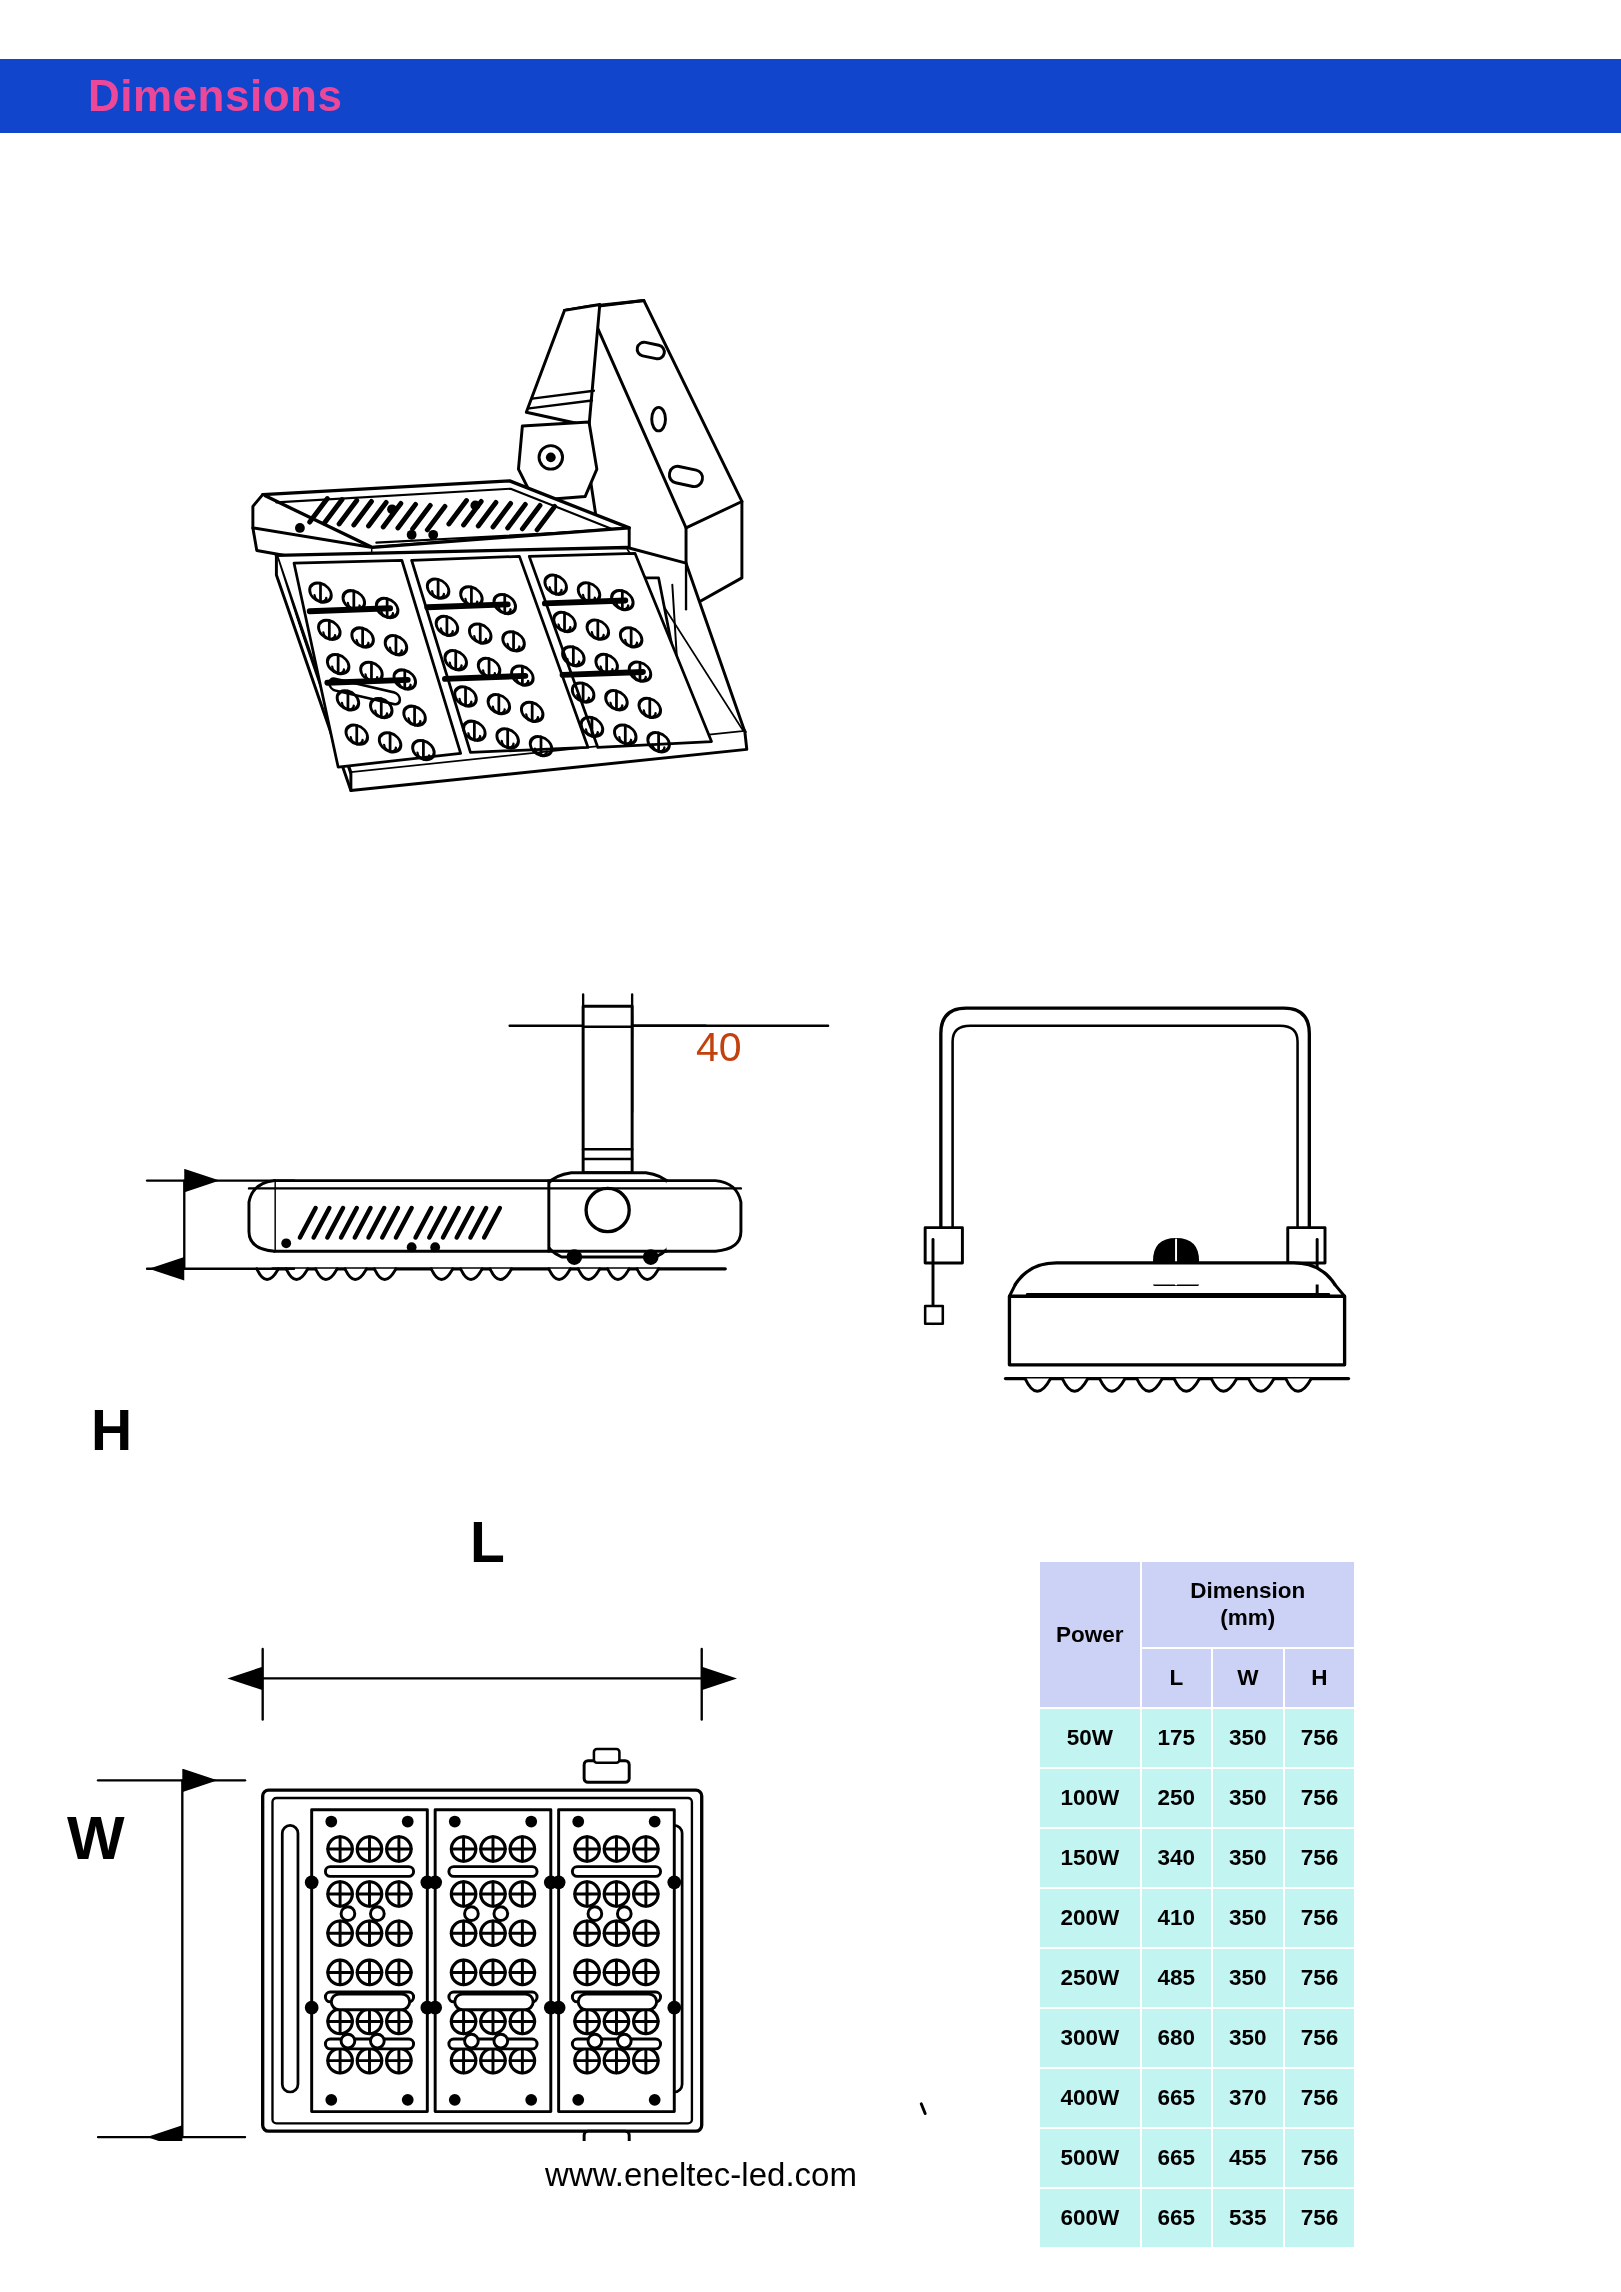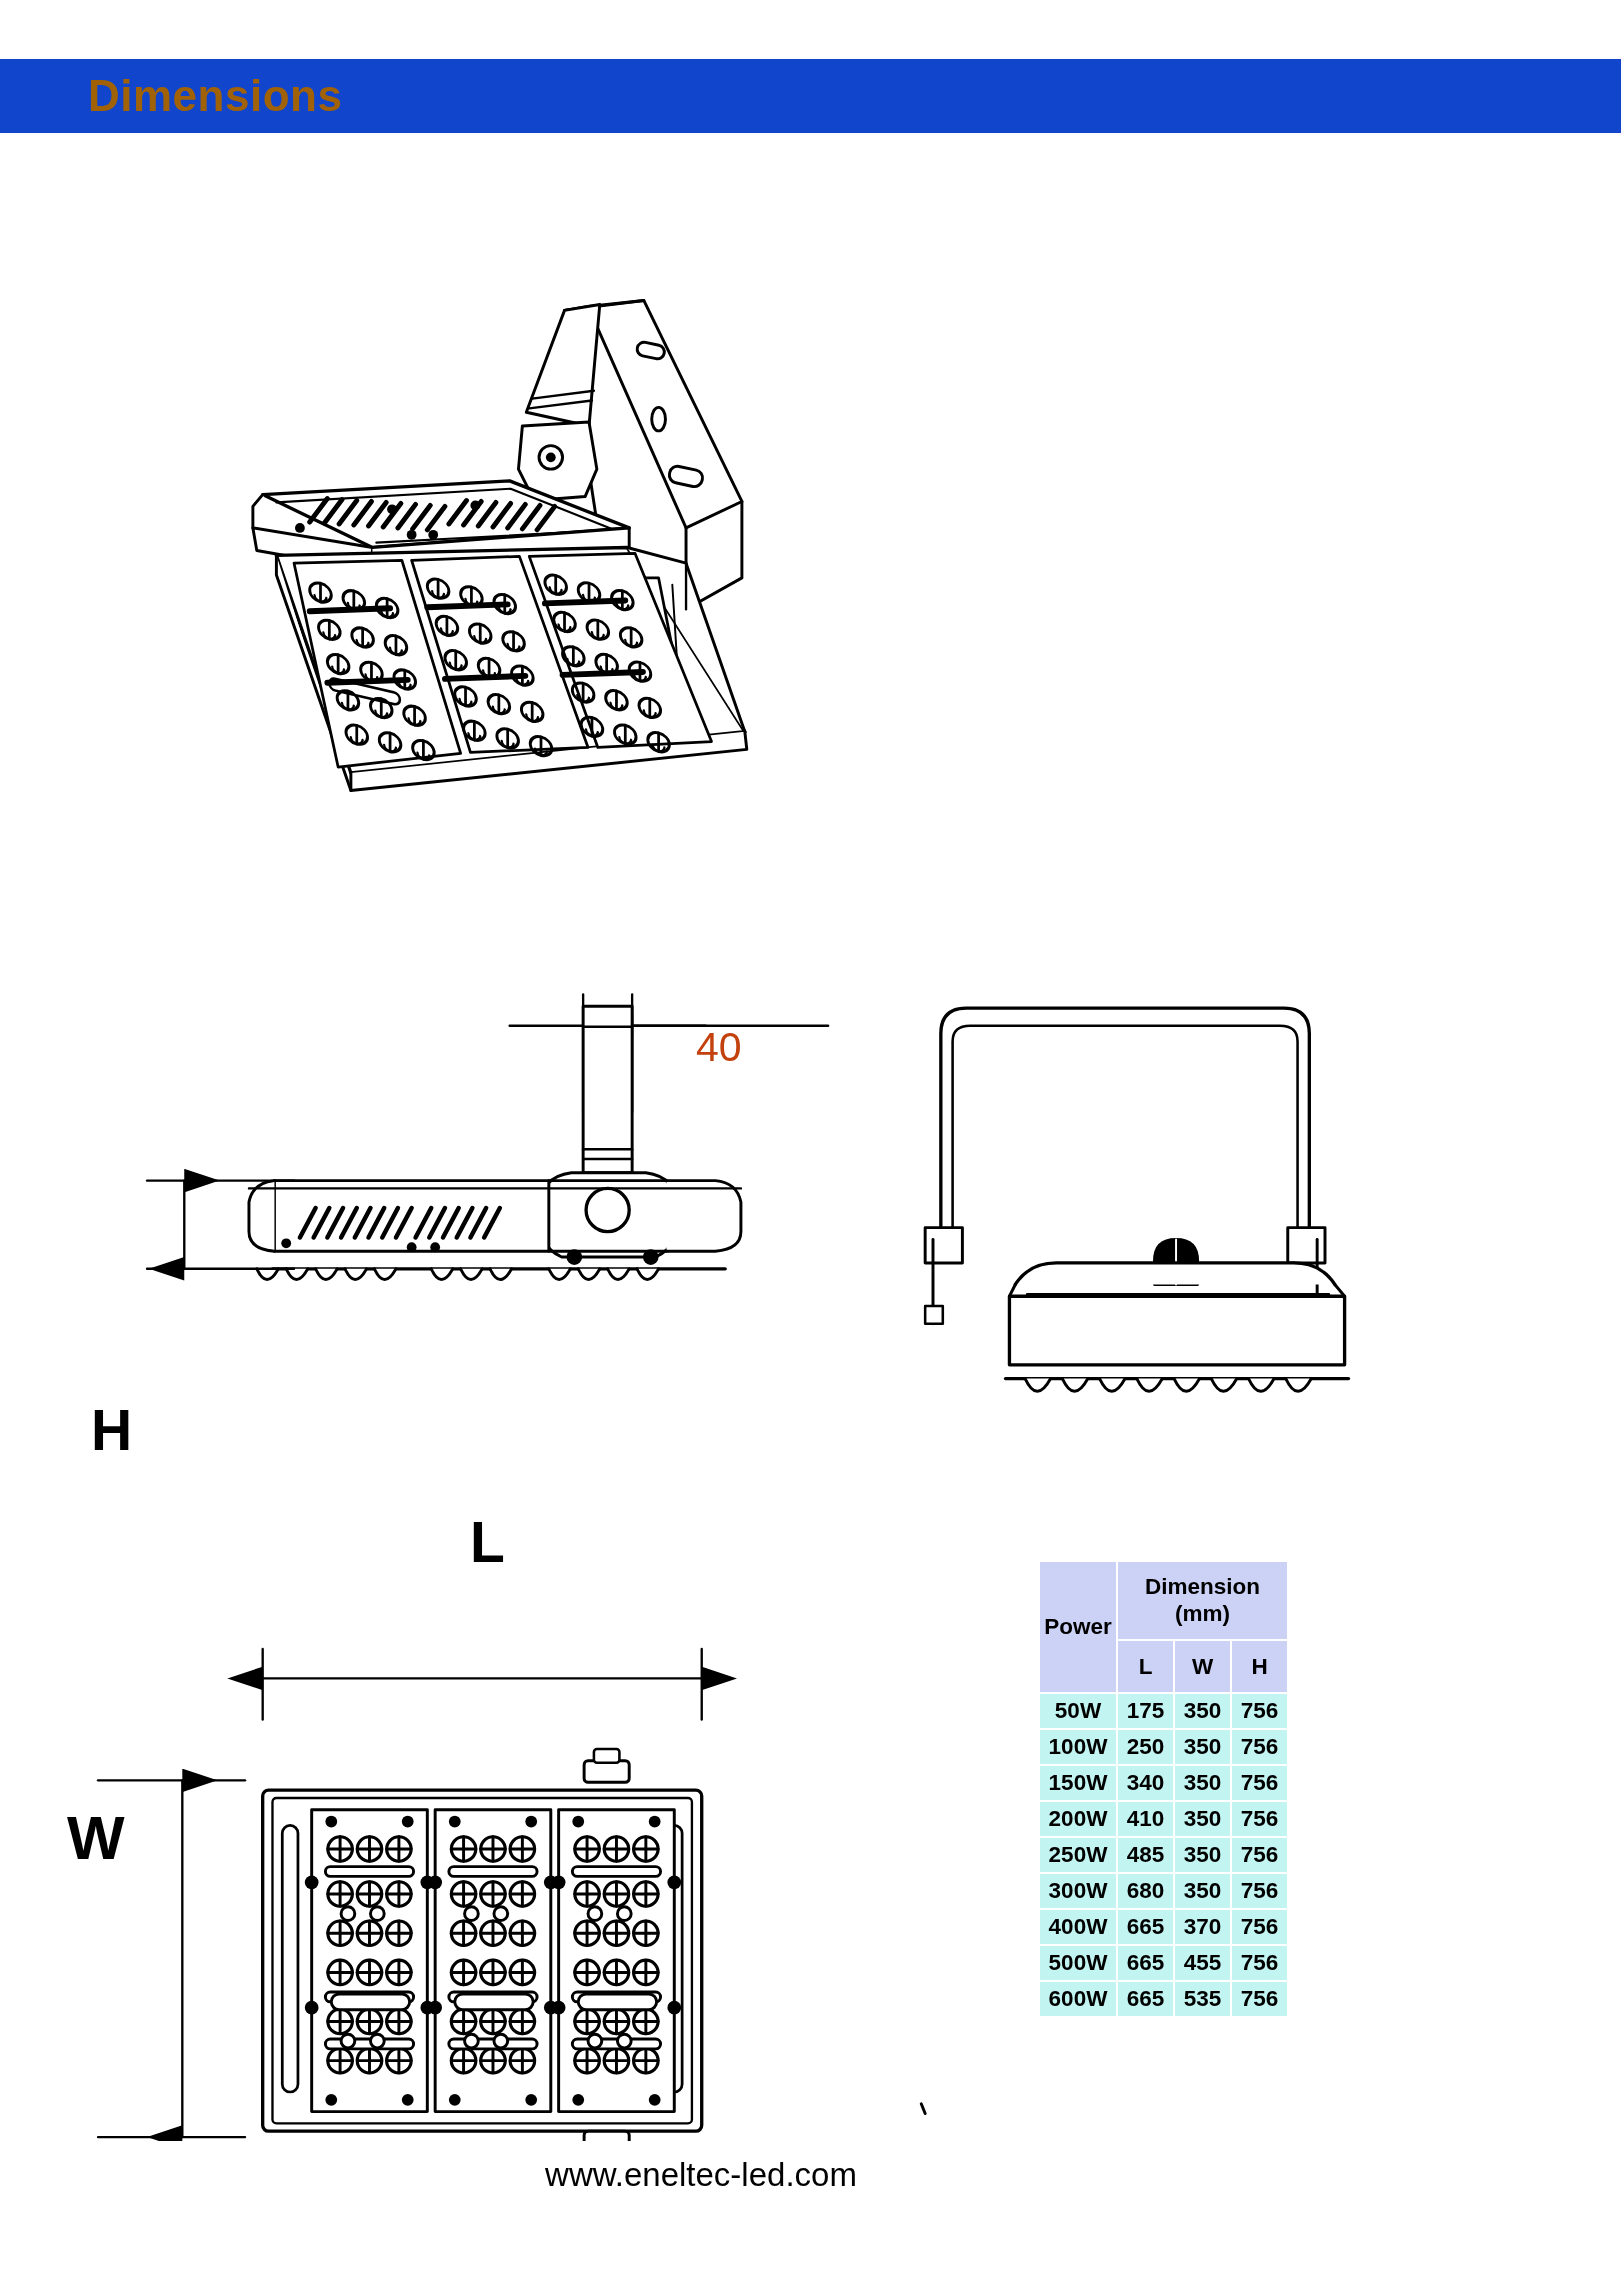--- a/index.html
+++ b/index.html
@@ -20,21 +20,21 @@
     width: 1621px; height: 74px;
     background: #1145cb;
   }
   #page-title {
     position: absolute;
     left: 88px; top: 59px;
     height: 86px;
     line-height: 74px;
     font-size: 44px;
     font-weight: bold;
-    color: #a16207;
+    color: #ec4899;
     letter-spacing: 0.5px;
     white-space: nowrap;
   }
 
   
   #drawings {
     position: absolute;
     left: 0; top: 132px;
     width: 1621px; height: 2009px;
   }
@@ -62,21 +62,21 @@
 
   
   #dim-table {
     position: absolute;
     left: 1038px; top: 1560px;
     border-collapse: separate;
     border-spacing: 2.9px;
     font-family: "Liberation Sans", sans-serif;
   }
   #dim-table td, #dim-table th {
-    padding: 4px;
+    padding: 16px;
     margin: 8px;
     text-align: center;
     vertical-align: middle;
     font-weight: bold;
     color: #000;
     font-size: 22.5px;
   }
   #dim-table th {
     background: #ccd2f5;
   }

